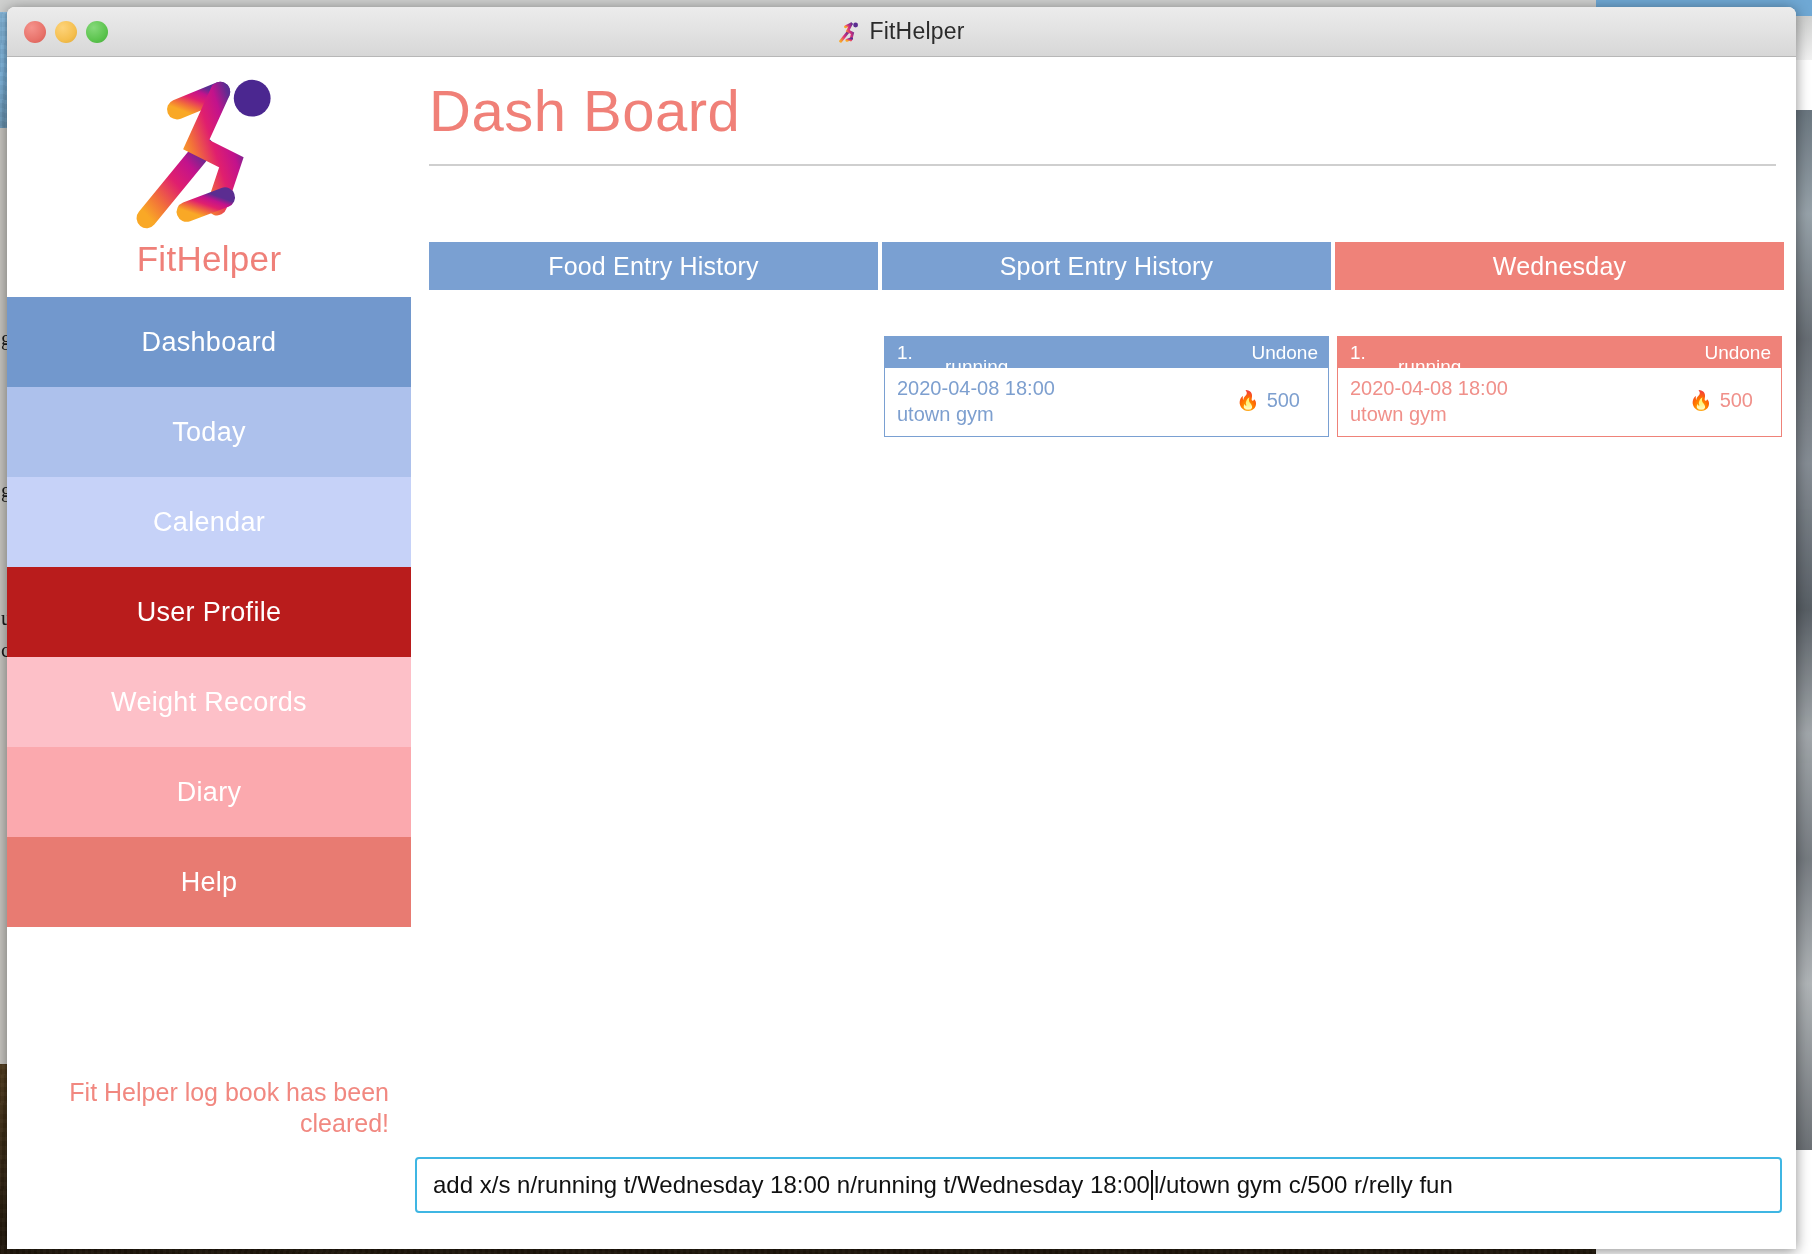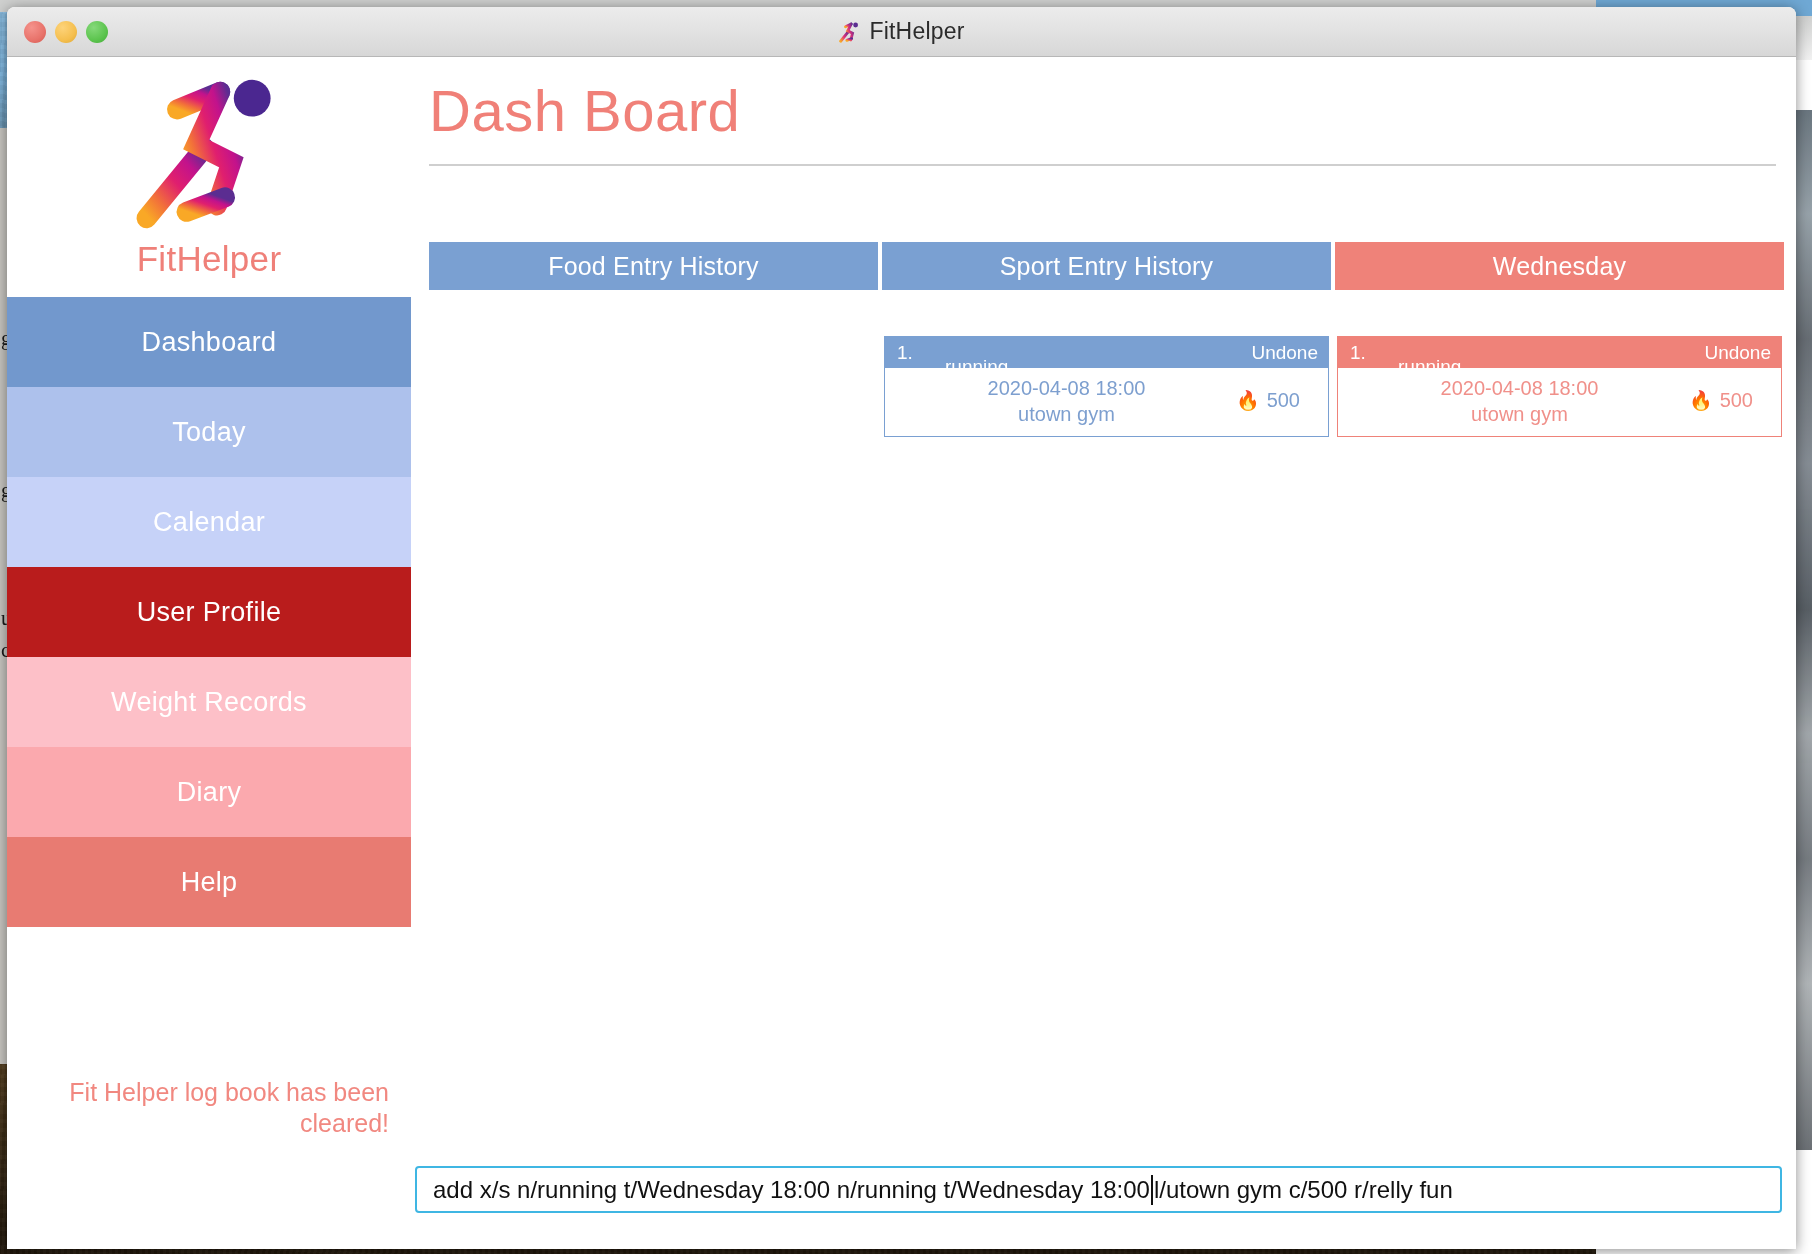--- a/index.html
+++ b/index.html
@@ -196,36 +196,36 @@
   .entry-card.red  .card-head { background: #ef8279; }
   .card-idx { width: 48px; }
   .card-name { flex: 1 1 auto; margin-top: 28px; }
   .card-status { margin-left: auto; }
 
   .card-body {
     display: flex; align-items: flex-start;
     padding: 7px 12px 9px 12px;
     min-height: 62px;
   }
-  .card-lines { flex: 1 1 auto; font-size: 20px; line-height: 1.3; text-align: center; }
+  .card-lines { flex: 1 1 auto; font-size: 20px; line-height: 1.3; }
   .entry-card.blue .card-lines { color: #7d9fcf; }
   .entry-card.red  .card-lines { color: #f0908a; }
   .card-cal {
     display: flex; align-items: center; gap: 7px;
     font-size: 20px; padding-top: 14px; padding-right: 16px;
   }
   .entry-card.blue .card-cal { color: #7d9fcf; }
   .entry-card.red  .card-cal { color: #f0908a; }
   .flame { font-size: 19px; line-height: 1; }
 
   
   #cmdbar {
     position: absolute;
     left: 408px; right: 14px; bottom: 36px;
-    height: 47px;
+    height: 56px;
     margin-top: 48px;
   }
   #cmd-input {
     width: 100%; height: 100%;
     border: 2px solid #3fb6e3;
     border-radius: 4px;
     background: #ffffff;
     display: flex; align-items: center;
     padding: 0 16px;
     font-size: 24px;

